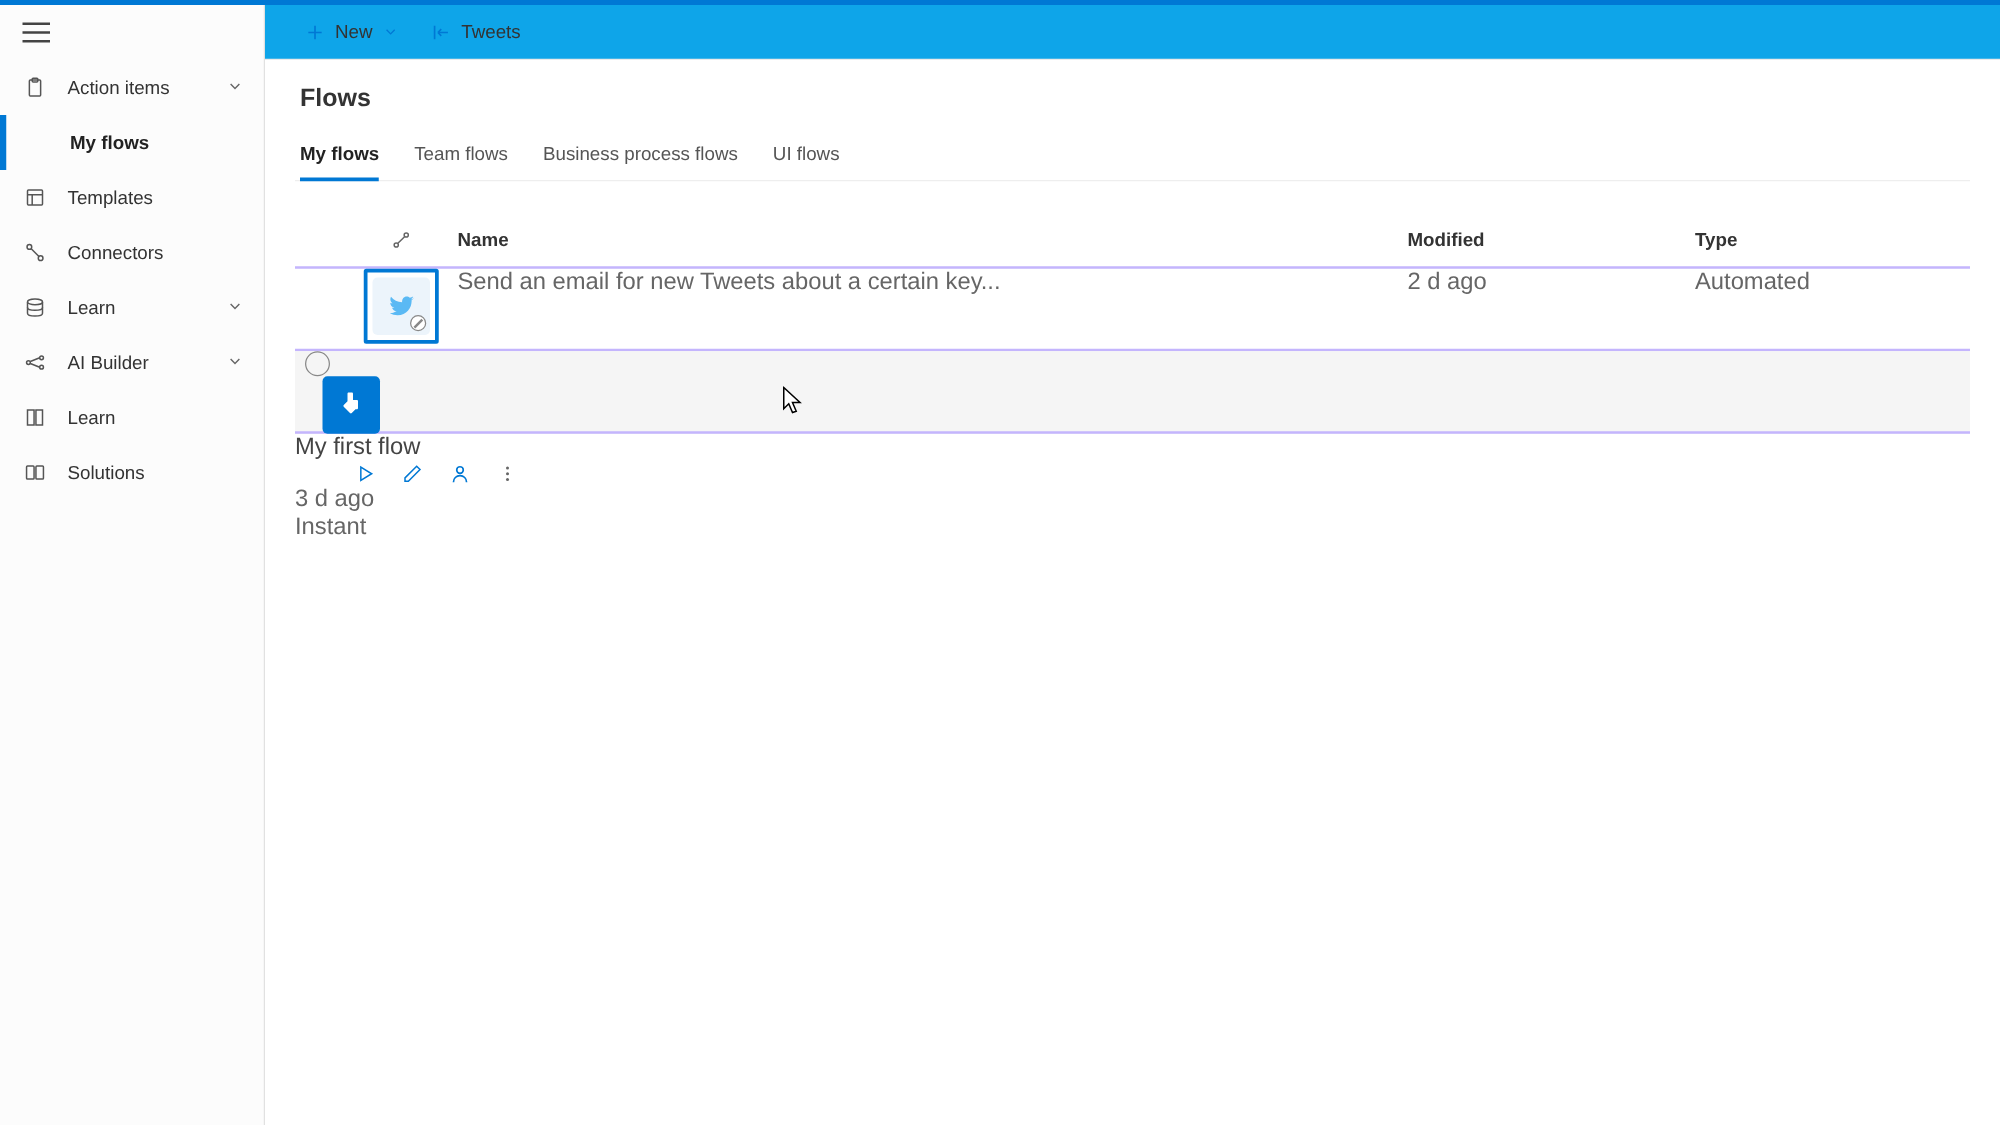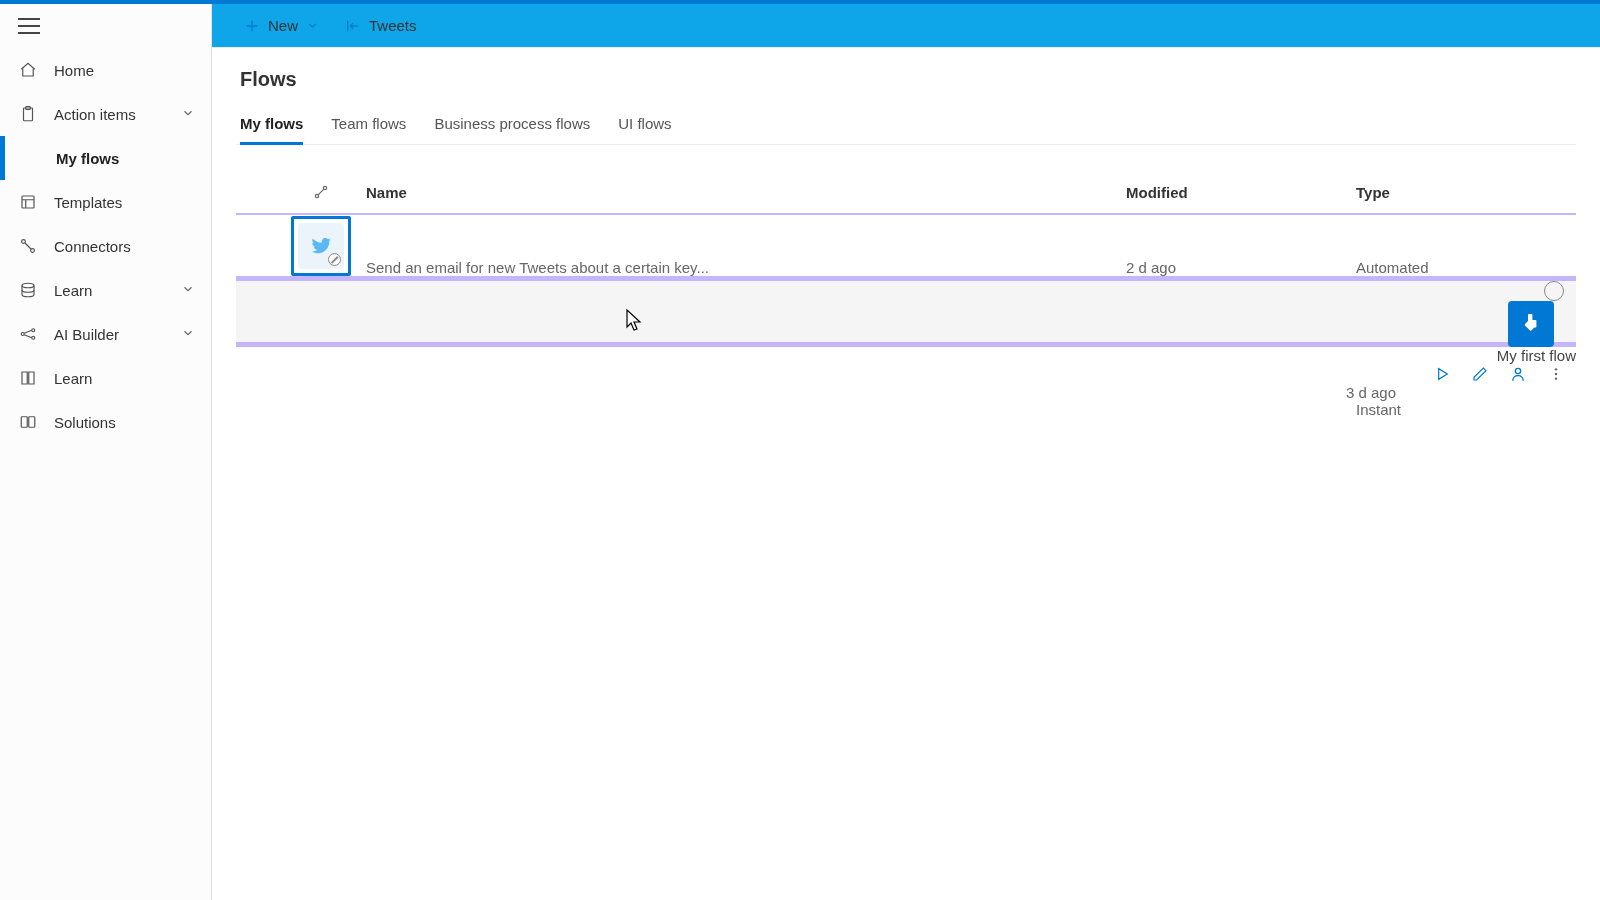--- a/index.html
+++ b/index.html
@@ -40,21 +40,21 @@
   
   .tbl { margin-top: 26px; }
   .thead { display: flex; align-items: center; height: 44px; border-bottom: 2px solid #c4b5fd; color: #333; font-weight: 600; font-size: 15px; justify-content: flex-end; }
   .col-sel  { width: 40px; }
   .col-icon { width: 90px; display:flex; justify-content:center; }
   .col-name { flex: 1; }
   .col-actions { width: 190px; display:flex; align-items:center; justify-content:flex-end; gap:18px; padding-right:10px;}
   .col-mod  { width: 230px; }
   .col-type { width: 220px; }
 
-  .trow { display:flex; align-items:flex-end; height: 66px; border-bottom: 5px solid #c4b5fd; font-size: 15px; color:#444; }
+  .trow { display:flex; align-items:flex-start; height: 66px; border-bottom: 2px solid #c4b5fd; font-size: 19px; color:#444; }
   .trow.hover { background:#f5f5f5;flex-direction:column; }
 
   .radio-circle { width:20px; height:20px; border:1.5px solid #888; border-radius:50%; margin-left:8px; }
 
   .flow-icon { width:46px; height:46px; border-radius:4px; display:flex; align-items:center; justify-content:center; color:#fff; }
   .flow-icon.twitter { background:#ecf4fb; position:relative; }
   .flow-icon.twitter svg { color:#1da1f2; opacity:.7;}
   .flow-icon.twitter .overlay { position:absolute; right:3px; bottom:3px; width:13px; height:13px; border:1.5px solid #888; border-radius:50%; background:#fff; display:flex; align-items:center; justify-content:center;}
   .flow-icon.twitter .overlay::after { content:""; width:9px; height:1.5px; background:#888; transform:rotate(-45deg);}
   .flow-icon.button { background:#0078d4; }
@@ -79,29 +79,20 @@
 
   <div class="sidebar">
     <div class="hamburger-wrap">
       <div class="hamburger">
         <span></span>
           <span></span>
           <span></span>
       </div>
     </div>
 
-    <div class="nav-item">
-      <span class="icon">
-        <svg width="18" height="18" viewBox="0 0 24 24" fill="none" stroke="currentColor" stroke-width="1.6">
-            <path d="M3 11 12 3l9 8"></path>
-            <path d="M5 10v10h14V10"></path>
-          </svg>
-      </span>
-      <span class="label">Home</span>
-    </div>
 
     <div class="nav-item">
       <span class="icon">
         <svg width="18" height="18" viewBox="0 0 24 24" fill="none" stroke="currentColor" stroke-width="1.6">
             <rect x="6" y="4" width="12" height="17" rx="1"></rect>
             <rect x="9" y="2" width="6" height="4" rx="1"></rect>
           </svg>
       </span>
       <span class="label">Action items</span>
       <span class="chev">

